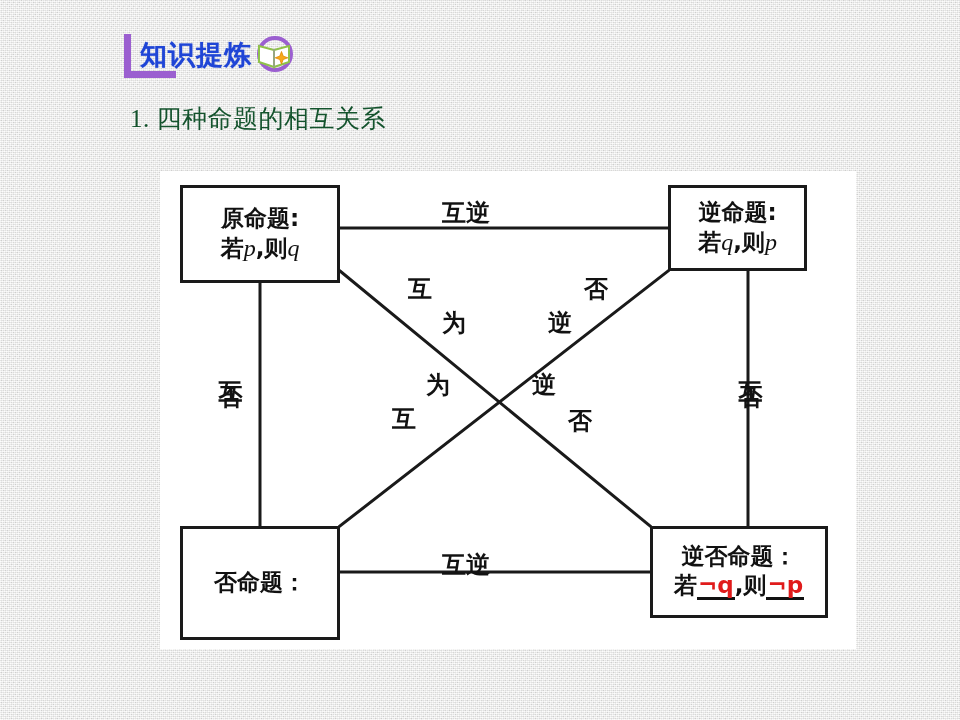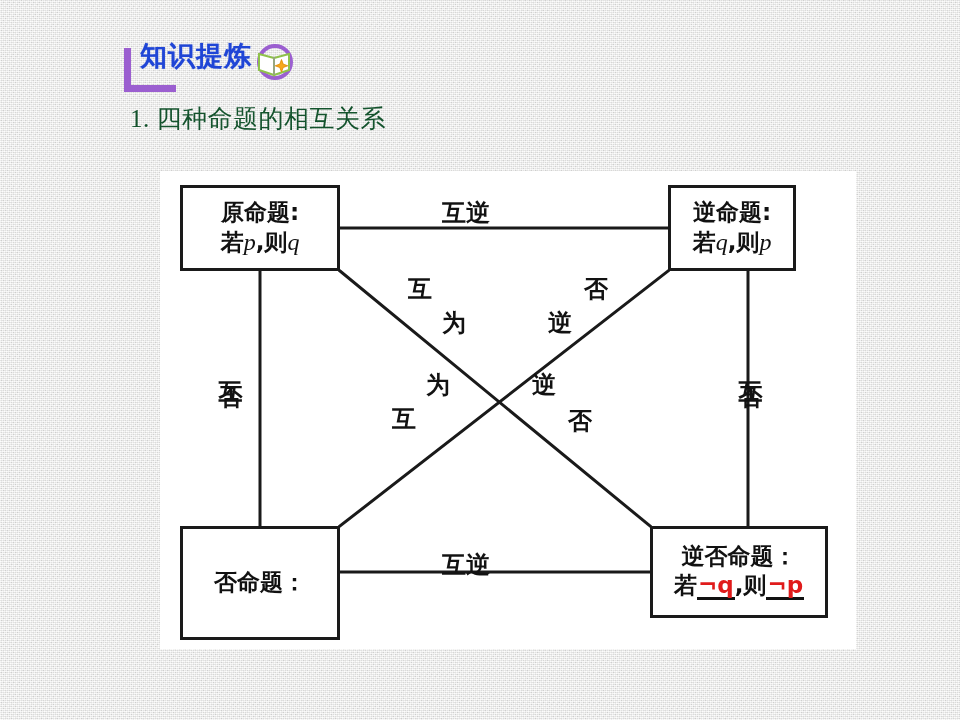--- a/index.html
+++ b/index.html
@@ -27,23 +27,24 @@
       repeating-linear-gradient(37deg,  rgba(255,255,255,.35) 0 2px, rgba(160,160,160,.09) 2px 3px),
       repeating-linear-gradient(-51deg, rgba(255,255,255,.30) 0 2px, rgba(170,170,170,.08) 2px 4px);
     z-index: 0;
   }
 
   .layer { position: absolute; z-index: 2; }
 
   
   #header-block {
     left: 124px;
-    top: 42px;
+    top: 28px;
     height: 52px;
     display: flex;
+    align-items: center;
   }
   #header-bracket {
     width: 52px;
     height: 44px;
     border-left: 7px solid #9b5fd0;
     border-bottom: 7px solid #9b5fd0;
     position: absolute;
     left: 0;
     top: 6px;
     box-sizing: border-box;
@@ -142,22 +143,22 @@
     font-family: "DejaVu Sans", "Liberation Sans", sans-serif;
     font-weight: bold;
     font-size: 23px;
     position: relative;
     display: inline-block;
     padding: 0 1px;
     border-bottom: 3px solid #111;
     line-height: 1.05;
   }
 
-  #box-original   { left: 20px;  top: 14px;  width: 160px; height: 86px; }
-  #box-converse   { left: 508px; top: 14px;  width: 128px; height: 86px; }
+  #box-original   { left: 20px;  top: 14px;  width: 160px; height: 98px; }
+  #box-converse   { left: 508px; top: 14px;  width: 139px; height: 86px; }
   #box-inverse    { left: 20px;  top: 355px; width: 160px; height: 114px; }
   #box-contra     { left: 490px; top: 355px; width: 178px; height: 92px; }
 
   
   .edge-label {
     position: absolute;
     font-family: "DejaVu Sans", "Liberation Sans", sans-serif;
     font-weight: bold;
     font-size: 24px;
     color: #121212;

